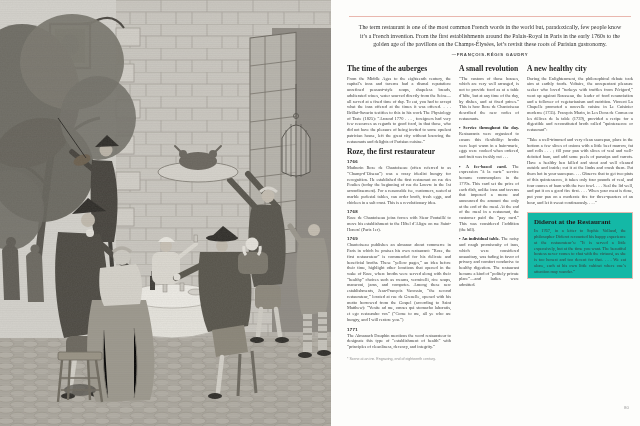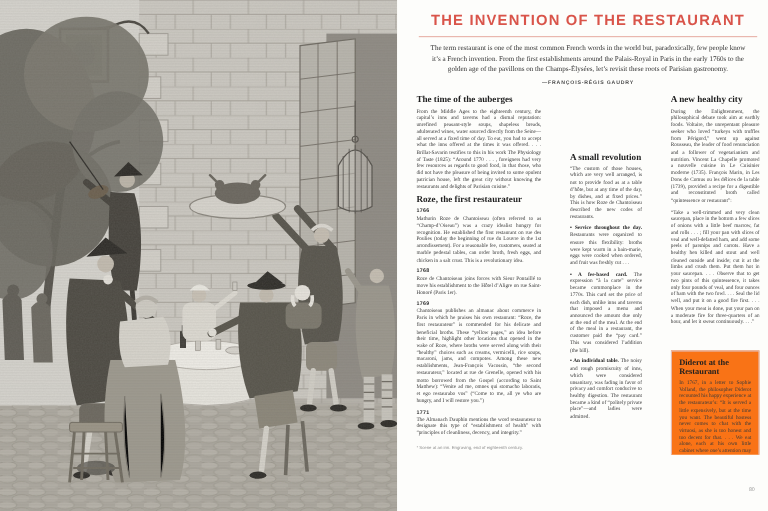--- a/index.html
+++ b/index.html
@@ -10,36 +10,36 @@
   .right-page{position:relative;flex:1;background:#fdfdfb;padding:10px 7px 8px 16px;box-sizing:border-box;}
 
   .page-title{margin:0;text-align:center;white-space:nowrap;
     font-family:"Liberation Sans",sans-serif;font-weight:bold;
     font-size:12.3px;letter-spacing:1px;color:#d9544a;}
   .title-rule{border:0;border-top:1px solid #e9b7ae;margin:6px 2px 6px 2px;}
   .intro{margin:0 8px 3px 8px;font-size:5.9px;line-height:1.45;text-align:center;color:#333;}
   .byline{margin:2px 0 8px 0;text-align:center;font-family:"Liberation Sans",sans-serif;
     font-weight:bold;font-size:4.3px;letter-spacing:.7px;color:#4a4a4a;}
 
-  .columns{display:flex;gap:24px;align-items:flex-start;height:300px;overflow:hidden;}
+  .columns{display:flex;gap:8px;align-items:flex-start;height:300px;overflow:hidden;}
   .col{overflow:hidden;height:100%;}
   .col1{width:104px;flex:0 0 104px;}
-  .col2{width:60px;flex:0 0 60px;margin-top:48px;}
+  .col2{width:60px;flex:0 0 60px;}
   .col3{flex:1;}
 
   h2.sec{margin:0 0 3px 0;font-family:"Liberation Serif",serif;font-weight:bold;
     font-size:7.6px;line-height:1.05;color:#1f1f1f;}
   h2.sec.mt{margin-top:2px;}
   .body{margin:0 0 4px 0;font-size:4.4px;line-height:1.3;text-align:justify;color:#3b3b3b;}
   .lead{font-weight:bold;color:#222;}
   .year{margin:3px 0 1px 0;font-family:"Liberation Sans",sans-serif;font-weight:bold;
     font-size:4.4px;color:#2b2b2b;letter-spacing:.3px;}
   .footnote{margin-top:7px;font-family:"Liberation Sans",sans-serif;font-size:3.6px;color:#8f8f8f;}
 
-  .diderot-box{margin-top:21px;border:1px solid #e4bab1;background:#f97316;padding:5px 6px 4px 6px;}
+  .diderot-box{margin-top:7px;border:1px solid #e4bab1;background:#14b8a6;padding:5px 6px 4px 6px;}
   .diderot-box h3{margin:0 0 2px 0;font-family:"Liberation Serif",serif;font-weight:bold;
     font-size:7px;color:#1f1f1f;}
   .diderot-box .body{margin:0;}
 
   .page-number{position:absolute;right:11px;bottom:16px;
     font-family:"Liberation Sans",sans-serif;font-size:4.4px;color:#9a9a9a;}
 </style>
 </head>
 <body>
 
@@ -231,21 +231,20 @@
         <path d="M60 378 H100 M61 390 H100" stroke="#6f6a5f" stroke-width="1.6"></path>
       </g>
 
       <rect width="331" height="426" fill="url(#hatch)" opacity="0.18"></rect>
       <rect width="331" height="426" filter="url(#grain)" opacity="0.5"></rect>
     </svg>
   </div>
 
   <div class="right-page">
 
-    <h1 class="page-title">THE INVENTION OF THE RESTAURANT</h1>
     <hr class="title-rule">
     <p class="intro">The term restaurant is one of the most common French words in the world but, paradoxically, few people know it’s a French invention. From the first establishments around the Palais-Royal in Paris in the early 1760s to the golden age of the pavillons on the Champs-Élysées, let’s revisit these roots of Parisian gastronomy.</p>
     <p class="byline">—FRANÇOIS-RÉGIS GAUDRY</p>
 
     <div class="columns">
 
       <div class="col col1">
         <h2 class="sec">The time of the auberges</h2>
         <p class="body">From the Middle Ages to the eighteenth century, the capital’s inns and taverns had a dismal reputation: unrefined peasant-style soups, shapeless breads, adulterated wines, water sourced directly from the Seine—all served at a fixed time of day. To eat, you had to accept what the inns offered at the times it was offered. . . . Brillat-Savarin testifies to this in his work The Physiology of Taste (1825): “Around 1770 . . . , foreigners had very few resources as regards to good food, in that those, who did not have the pleasure of being invited to some opulent patrician house, left the great city without knowing the restaurants and delights of Parisian cuisine.”</p>
 

